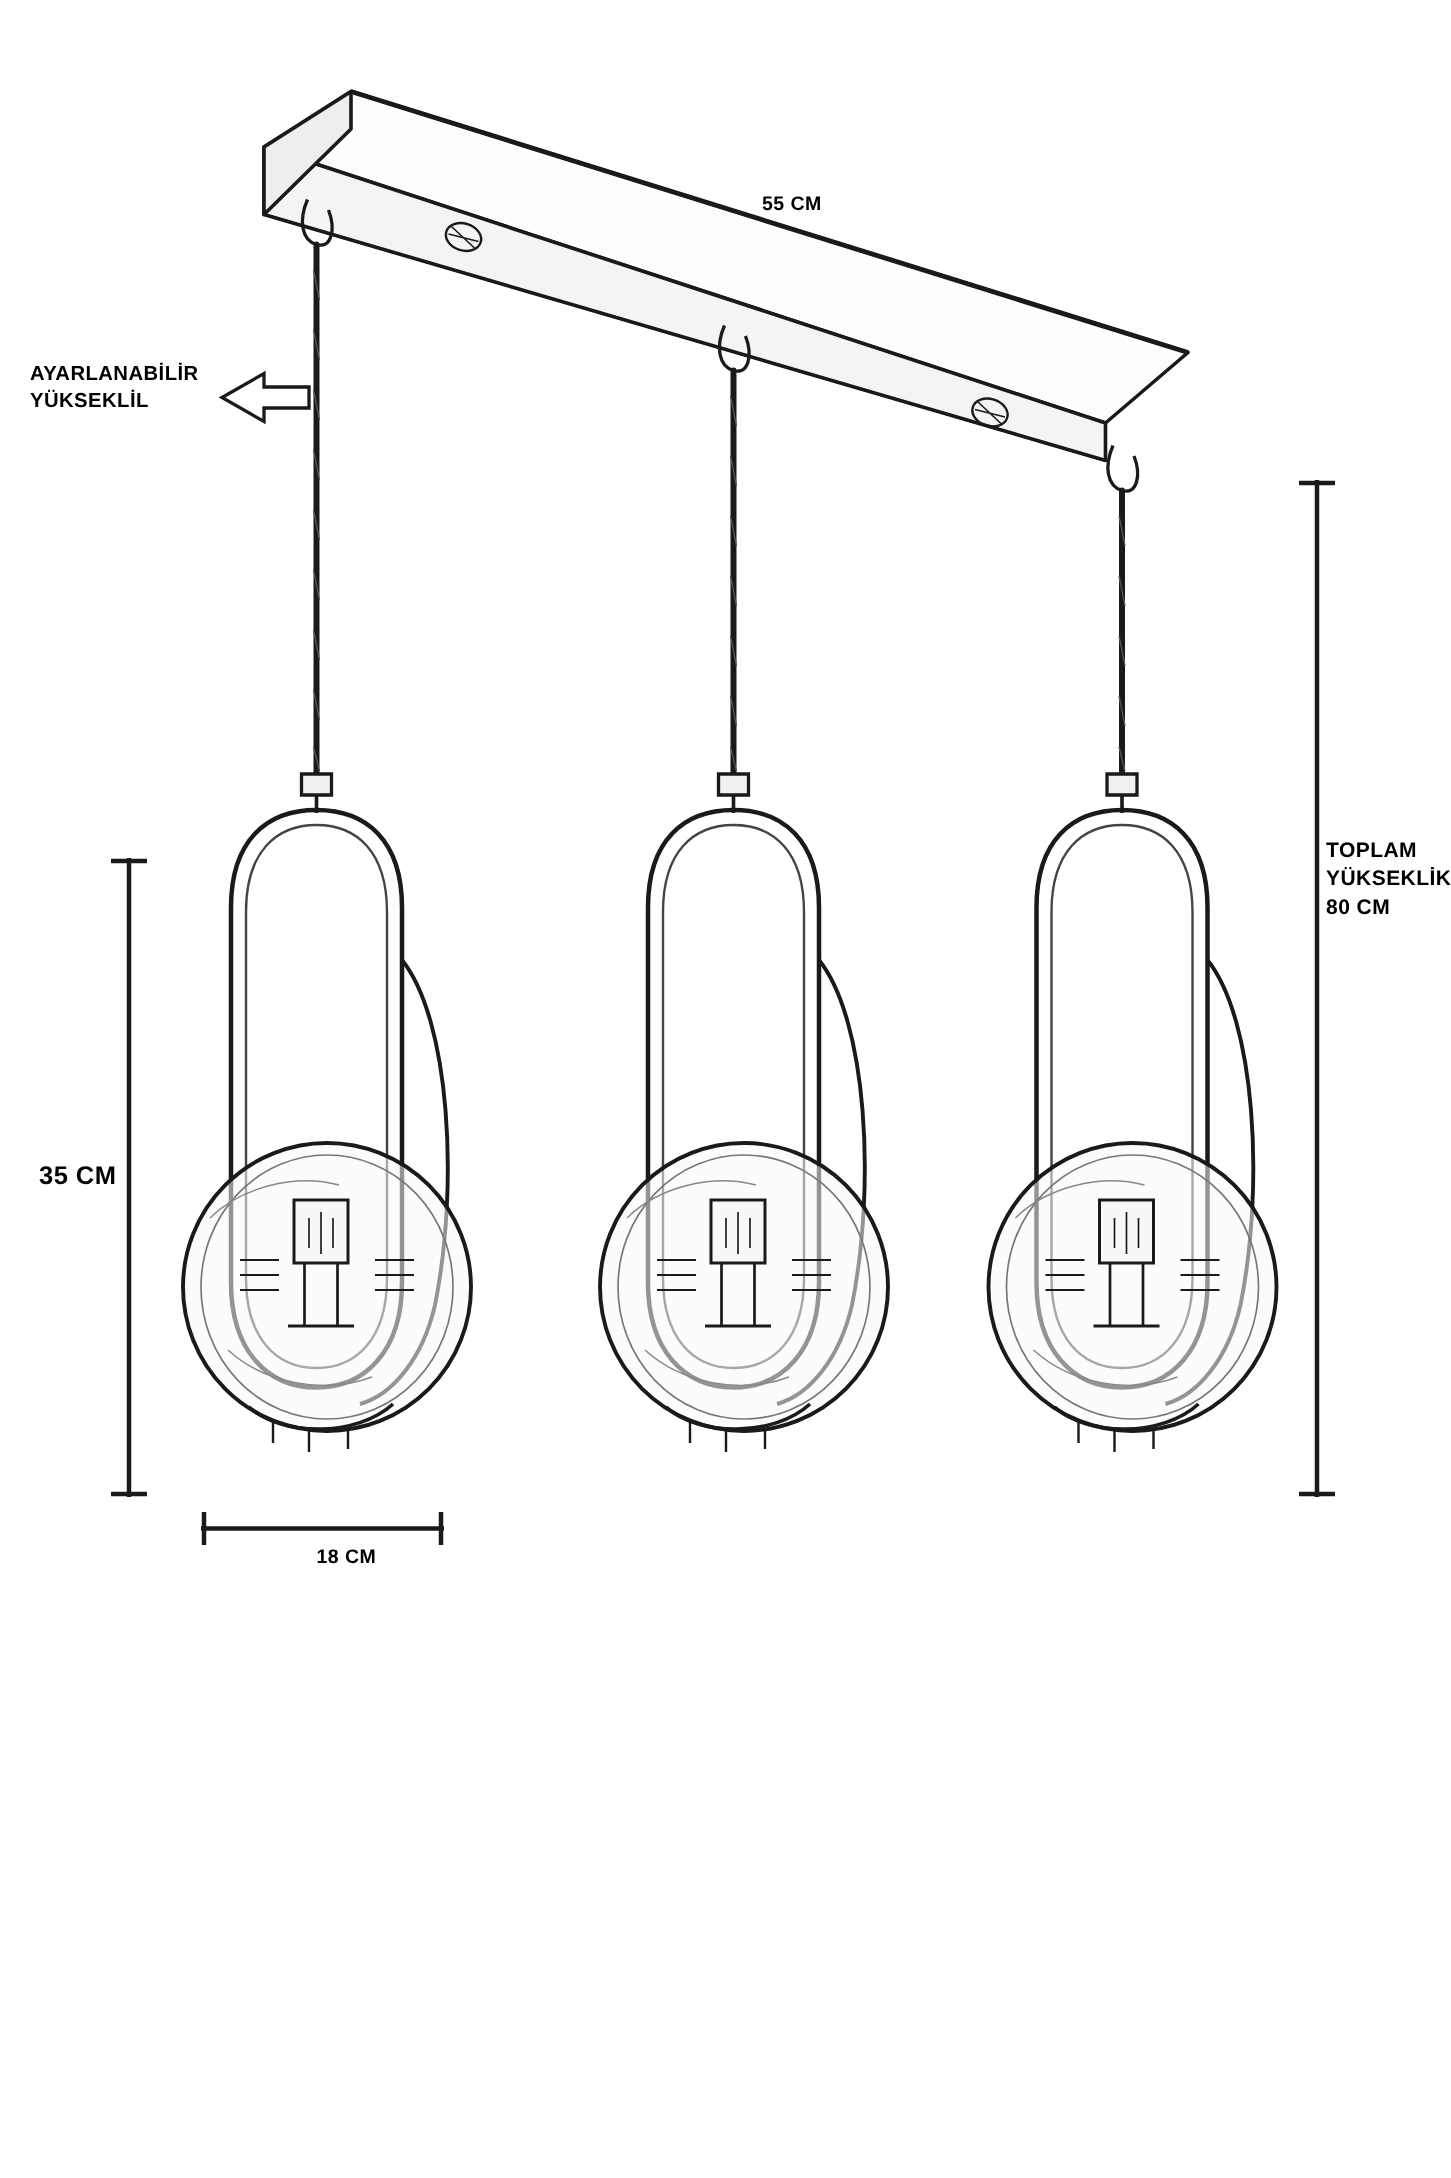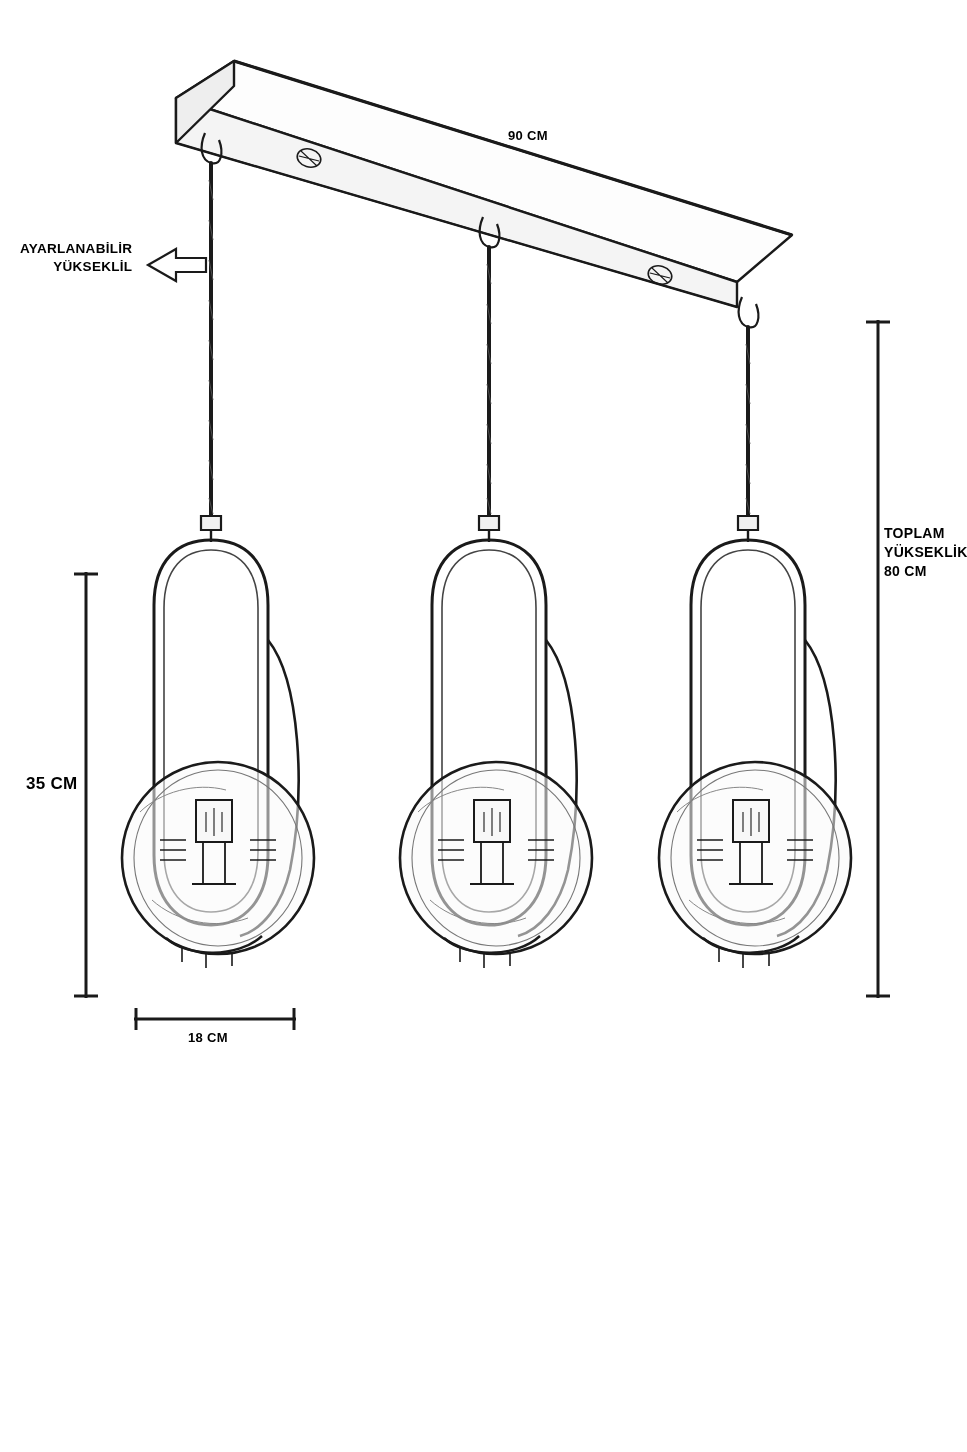--- a/index.html
+++ b/index.html
@@ -31,34 +31,33 @@
   }
   #label-width-top {
     left: 508px;
     top: 127px;
     font-size: 13px;
   }
   #label-adjustable {
     left: 20px;
     top: 240px;
     font-size: 13.5px;
-    text-align: right;
   }
   #label-total-height {
     left: 884px;
-    top: 524px;
+    top: 557px;
     font-size: 14px;
   }
   #label-shade-height {
     left: 26px;
     top: 773px;
     font-size: 17px;
   }
   #label-shade-width {
-    left: 188px;
+    left: 211px;
     top: 1029px;
     font-size: 13px;
   }
 </style>
 </head>
 <body>
 
 <svg id="canvas" viewBox="0 0 967 1452" xmlns="http://www.w3.org/2000/svg">
   <rect x="0" y="0" width="967" height="1452" fill="#ffffff"></rect>
 
@@ -184,20 +183,20 @@
     <path d="M74,996 L98,996" stroke-width="3"></path>
   </g>
 
   <g stroke="#1a1a1a" stroke-width="3" fill="none">
     <path d="M134,1019 L296,1019"></path>
     <path d="M136,1008 L136,1030" stroke-width="3"></path>
     <path d="M294,1008 L294,1030" stroke-width="3"></path>
   </g>
 </svg>
 
-<div class="label" id="label-width-top">90 CM</div>
+<div class="label" id="label-width-top">55 CM</div>
 <div class="label" id="label-adjustable">AYARLANABİLİR
 YÜKSEKLİL</div>
 <div class="label" id="label-total-height">TOPLAM
 YÜKSEKLİK
 80 CM</div>
 <div class="label" id="label-shade-height">35 CM</div>
 <div class="label" id="label-shade-width">18 CM</div>
 
 </body></html>

